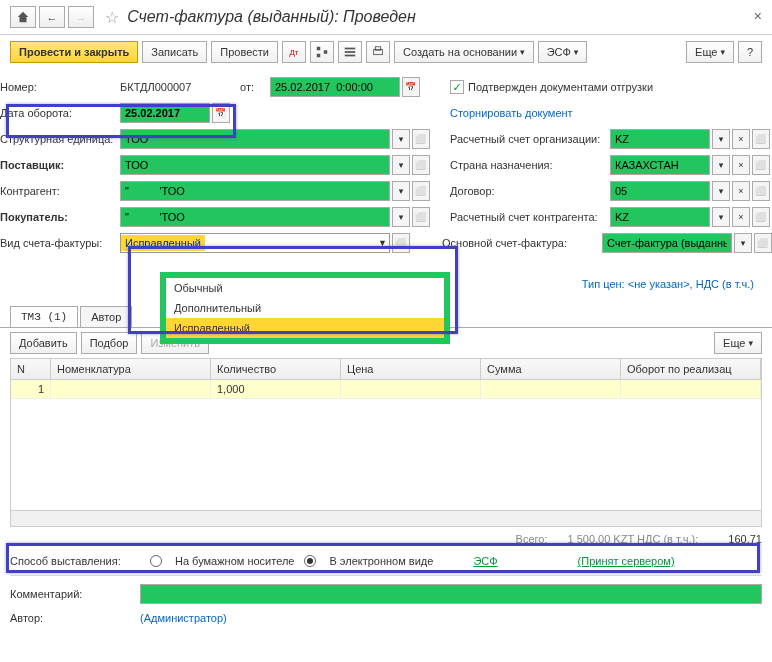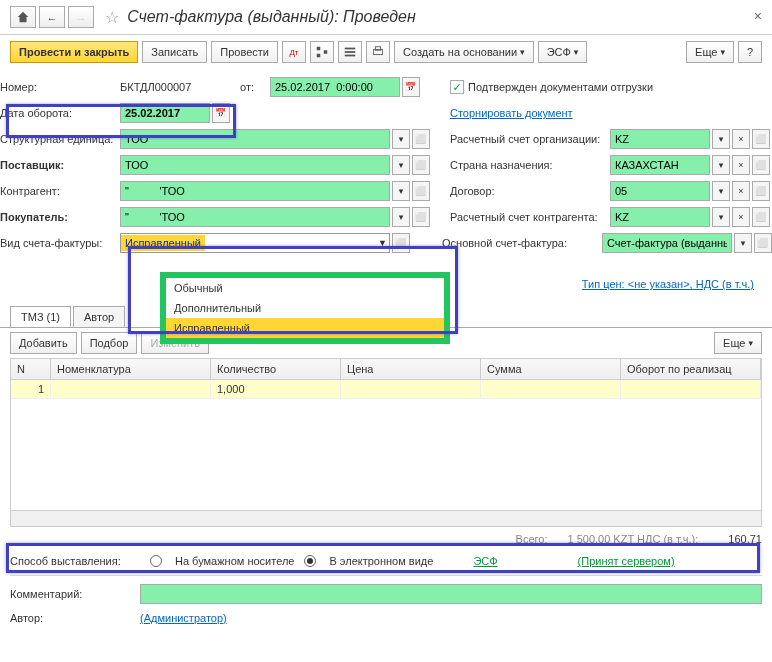--- a/index.html
+++ b/index.html
@@ -11,42 +11,42 @@
 .close-x { position: absolute; right: 10px; top: 8px; font-size: 14px; color: #666; cursor: pointer; }
 .toolbar { display: flex; align-items: center; padding: 6px 10px; gap: 4px; flex-wrap: wrap; }
 .btn { border: 1px solid #aaa; background: linear-gradient(#fff,#f0f0f0); padding: 3px 8px; cursor: pointer; height: 22px; display: flex; align-items: center; }
 .btn-yellow { background: linear-gradient(#ffe680,#ffd633); border-color: #cc9900; font-weight: bold; }
 .btn-icon { width: 24px; justify-content: center; padding: 3px; }
 .btn-dd::after { content: "▾"; margin-left: 3px; font-size: 9px; }
 .form-area { padding: 4px 0; }
 .form-row { display: flex; align-items: center; margin: 2px 0; height: 24px; }
 .lbl { width: 120px; color: #333; }
 .lbl-bold { font-weight: bold; }
-.fld { border: 1px solid #aaa; height: 20px; padding: 2px 4px; background: #86efac; }
+.fld { border: 1px solid #aaa; height: 20px; padding: 2px 4px; background: #22c55e; }
 .fld-wide { width: 270px; }
 .fld-date { width: 90px; font-weight: bold; }
 .fld-datetime { width: 130px; }
 .icon-btn { width: 18px; height: 20px; border: 1px solid #aaa; background: #f5f5f5; display: inline-flex; align-items: center; justify-content: center; margin-left: 2px; cursor: pointer; font-size: 9px; }
 .col-left { width: 450px; display: flex; align-items: center; }
 .col-right { display: flex; align-items: center; flex: 1; }
 .lbl-r { width: 160px; }
 .fld-r { width: 100px; }
-.link { color: #0066cc; text-decoration: underline; cursor: pointer; }
+.link { color: #0066cc; cursor: pointer; }
 .link-green { color: #009933; text-decoration: underline; }
 .chk { width: 14px; height: 14px; border: 1px solid #aaa; display: inline-flex; align-items: center; justify-content: center; color: #009933; font-size: 11px; margin-right: 4px; }
 .hl-box { position: absolute; border: 3px solid #4040c0; pointer-events: none; z-index: 50; box-shadow: 0 0 3px rgba(64,64,192,0.5); }
 .dd-field { border: 1px solid #999; height: 20px; width: 270px; display: flex; align-items: center; background: #fff; position: relative; }
 .dd-sel { background: #ffd633; padding: 2px 4px; color: #003399; }
 .dd-arrow { position: absolute; right: 2px; font-size: 9px; }
 .dd-list { position: absolute; left: 160px; top: 272px; width: 290px; background: #fff; border: 6px solid #22c55e; z-index: 40; }
 .dd-item { padding: 4px 8px; cursor: pointer; }
 .dd-item-sel { background: #ffd633; }
 .tabs { display: flex; border-bottom: 1px solid #aaa; margin-top: 45px; padding: 0 10px; }
 .tab { border: 1px solid #aaa; border-bottom: none; padding: 4px 10px; background: #f5f5f5; margin-right: 2px; cursor: pointer; }
-.tab-active { background: #fff; }
+.tab-active { background: #fff; font-family: Liberation Mono, monospace; }
 .subbar { display: flex; padding: 4px 10px; gap: 4px; align-items: center; }
 .spacer { flex: 1; }
 .grid { border: 1px solid #ccc; margin: 0 10px; }
 .grid-hdr { display: flex; background: linear-gradient(#f8f8f8,#eee); border-bottom: 1px solid #ccc; }
 .grid-hdr > div { padding: 4px 6px; border-right: 1px solid #ccc; }
 .grid-row { display: flex; background: #ffffcc; border-bottom: 1px solid #eee; }
 .grid-row > div { padding: 3px 6px; border-right: 1px solid #eee; }
 .col-n { width: 40px; }
 .col-nom { width: 160px; }
 .col-qty { width: 130px; text-align: left; }

